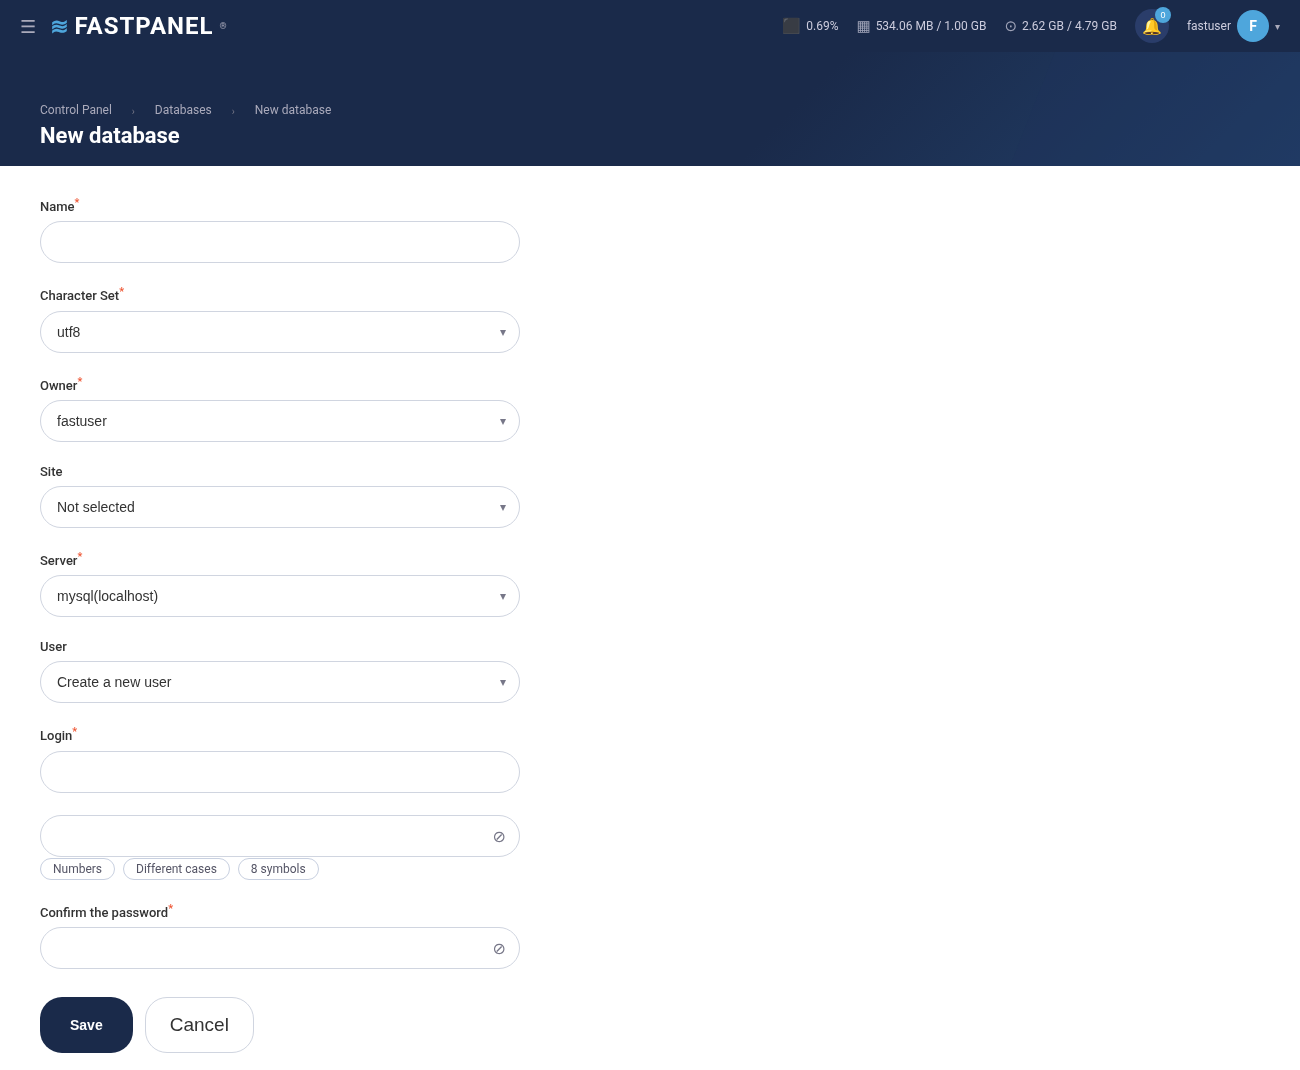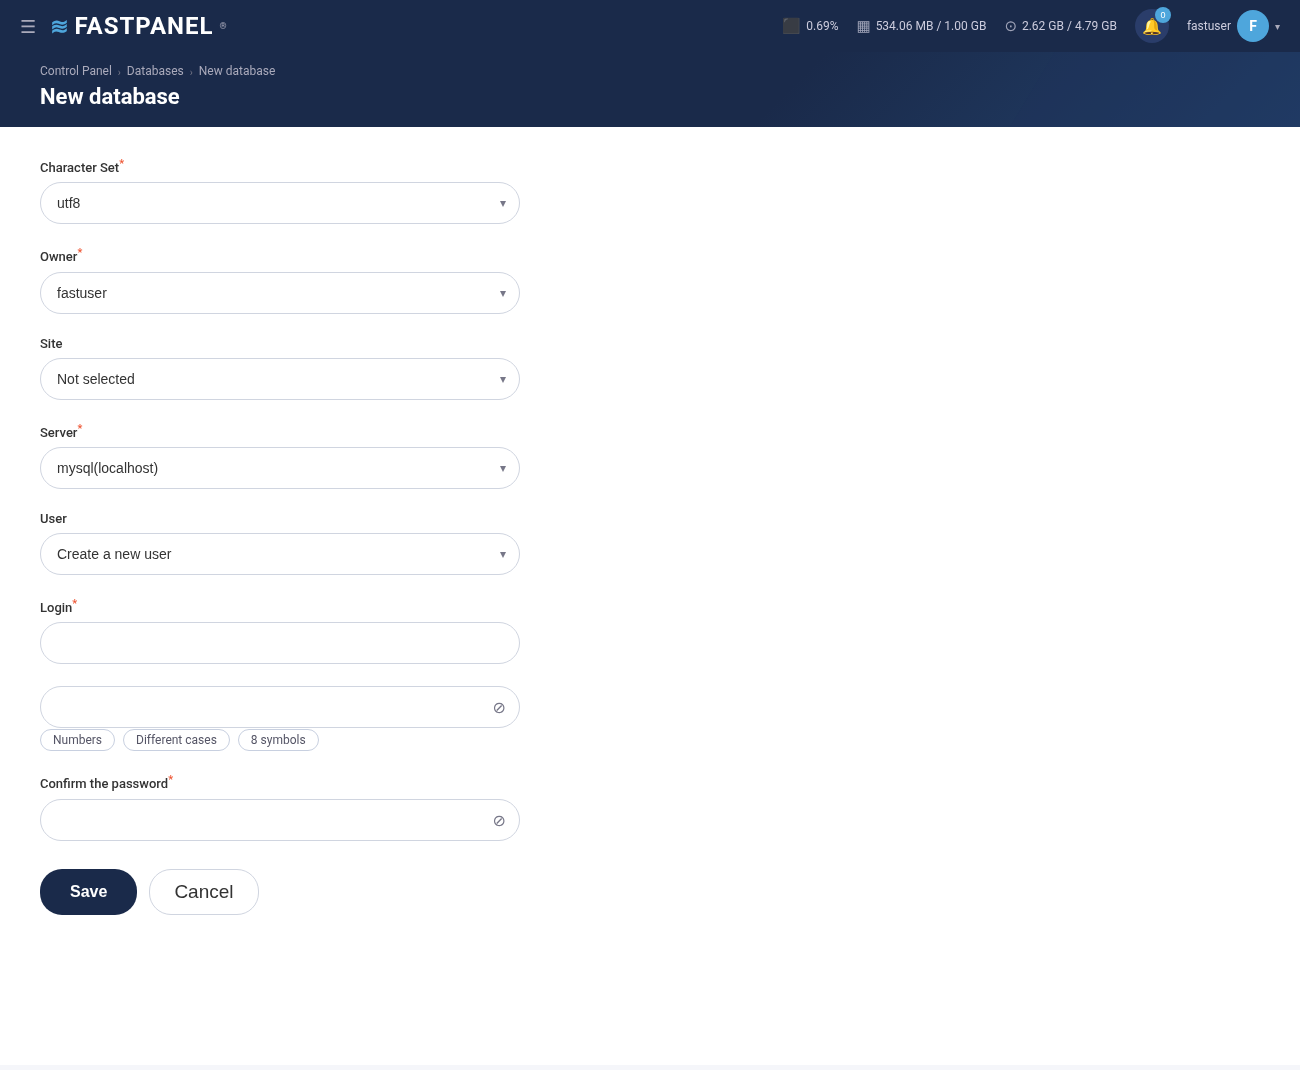--- a/index.html
+++ b/index.html
@@ -39,21 +39,21 @@
     .page-header::after {
       content: '';
       position: absolute;
       right: -10px;
       top: 0;
       width: 300px;
       height: 100%;
       background: rgba(30,50,90,0.4);
       clip-path: polygon(15% 0, 100% 0, 100% 100%, 0% 100%);
     }
-    .breadcrumb { display: flex; align-items: flex-end; gap: 6px; font-size: 12px; color: #aab; margin-bottom: 6px; }
+    .breadcrumb { display: flex; align-items: flex-end; gap: 20px; font-size: 12px; color: #aab; margin-bottom: 6px; margin-top: 39px; }
     .breadcrumb a { color: #aab; text-decoration: none; cursor: pointer; }
     .breadcrumb-sep { font-size: 10px; color: #778; }
     .page-title { font-size: 22px; font-weight: 700; color: white; }
 
     
     .main-content { padding: 30px 40px; background: white; min-height: calc(1070px - 52px - 80px); }
 
     .form-section { max-width: 480px; }
 
     .form-group { margin-bottom: 22px; }
@@ -122,22 +122,22 @@
       background: white;
       cursor: pointer;
     }
 
     .btn-row { display: flex; gap: 12px; margin-top: 28px; }
     .btn-save {
       background: #1a2a4a;
       color: white;
       border: none;
       border-radius: 22px;
-      padding: 14px 30px;
-      font-size: 16px;
+      padding: 20px 30px;
+      font-size: 14px;
       font-weight: 600;
       cursor: pointer;
     }
     .btn-cancel {
       background: white;
       color: #333;
       border: 1.5px solid #d0d5e0;
       border-radius: 22px;
       padding: 10px 24px;
       font-size: 19px;
@@ -188,20 +188,26 @@
     <a>Databases</a>
     <span class="breadcrumb-sep">›</span>
     <span>New database</span>
   </div>
   <h1 class="page-title">New database</h1>
 </div>
 
 <div class="main-content">
   <div class="form-section">
 
+    <div class="form-group">
+      <label class="form-label">
+        <span>Name</span><span class="required">*</span>
+      </label>
+      <input type="text" class="form-input" style="">
+    </div>
 
     <div class="form-group">
       <label class="form-label">
         <span>Character Set</span><span class="required">*</span>
       </label>
       <div class="form-select-wrapper">
         <select class="form-select">
           <option>utf8</option>
           <option>utf8mb4</option>
           <option>latin1</option>

